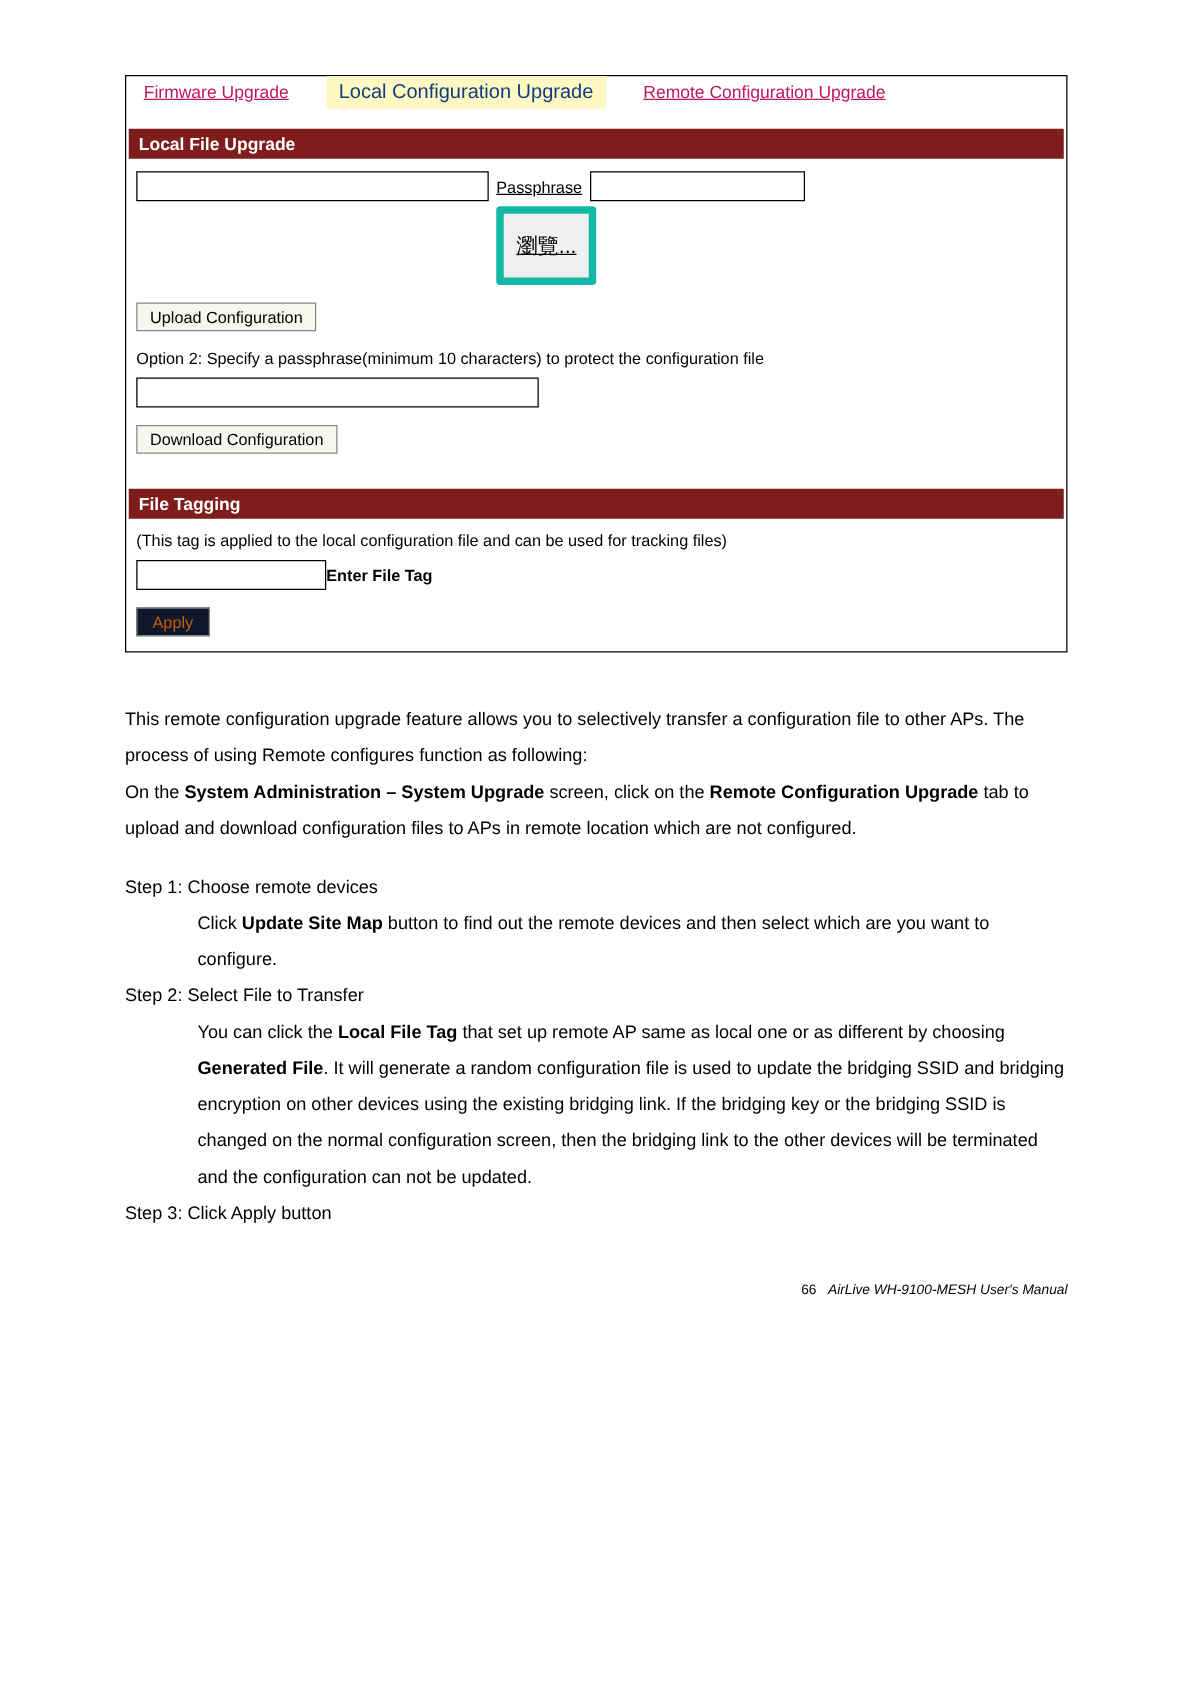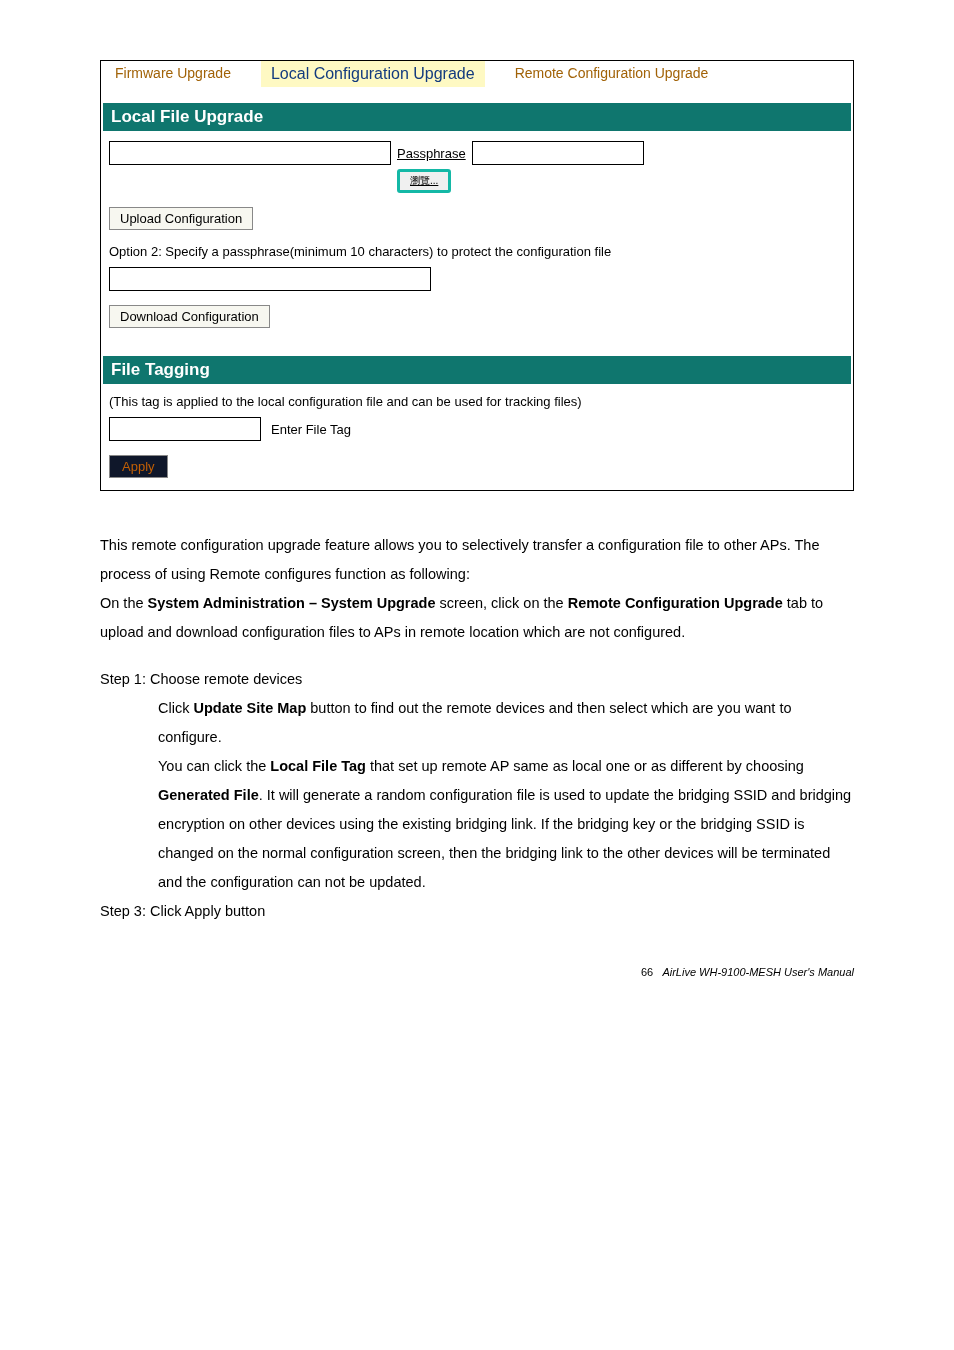--- a/index.html
+++ b/index.html
@@ -21,40 +21,41 @@
     font-size: 17px;
     padding: 6px 8px 8px 8px;
     color: #000;
   }
   .tabs {
     display: flex;
     padding: 0 8px 8px 8px;
     gap: 24px;
   }
   .tab-inactive {
-    color: #a16207;
+    color: #be185d;
     font-size: 14px;
     padding: 4px 6px;
+    text-decoration: underline;
   }
   .tab-active {
     background: #fef9c3;
     color: #123a7e;
     font-weight: normal;
     font-size: 16px;
     padding: 4px 10px;
   }
   .row-spacer {
     height: 6px;
     margin: 0 2px;
   }
   .section-bar {
-    background: #0f766e;
+    background: #7f1d1d;
     color: #fff;
     font-weight: bold;
-    font-size: 17px;
+    font-size: 14px;
     padding: 4px 8px;
     margin: 2px 2px 0 2px;
   }
   .section-body {
     padding: 10px 8px 12px 8px;
     font-size: 13px;
     color: #000;
   }
   .option-line {
     margin-bottom: 8px;
@@ -69,23 +70,23 @@
   .text-input {
     border: 1px solid #000;
     height: 22px;
     background: #fff;
   }
   .file-input-box { width: 280px; }
   .pass-input { width: 170px; }
   .wide-input { width: 320px; margin-bottom: 14px; }
   .tag-input { width: 150px; }
   .browse-btn {
-    border: 3px solid #14b8a6;
-    padding: 2px 10px;
-    font-size: 10px;
+    border: 6px solid #14b8a6;
+    padding: 14px 10px;
+    font-size: 17px;
     border-radius: 3px;
     background: #f0f0f0;
   }
   .big-btn {
     border: 1px solid #888;
     color: #000000;
     background: #f7f7f0;
     padding: 3px 10px;
     font-size: 13px;
     display: inline-block;
@@ -98,21 +99,21 @@
     font-size: 13px;
     display: inline-block;
     margin-top: 14px;
   }
   .pass-label {
     font-size: 13px;
   }
   .tag-row {
     display: flex;
     align-items: center;
-    gap: 10px;
+    font-weight: bold;
   }
   h3.doc {
     font-size: 15px;
     font-weight: bold;
     margin: 40px 0 12px 0;
   }
   p.doc, div.doc-text {
     font-size: 14.5px;
     line-height: 2.0;
     margin: 0;
@@ -190,20 +191,21 @@
     <span>On the </span><b>System Administration – System Upgrade</b><span> screen, click on the </span><b>Remote Configuration Upgrade</b><span> tab to upload and download configuration files to APs in remote location which are not configured.</span>
   </p>
 
   <div style="height:18px;"></div>
 
   <div class="step-line">Step 1: Choose remote devices</div>
   <div class="step-body">
     <span>Click </span><b>Update Site Map</b><span> button to find out the remote devices and then select which are you want to configure.</span>
   </div>
 
+  <div class="step-line">Step 2: Select File to Transfer</div>
   <div class="step-body">
     <span>You can click the </span><b>Local File Tag</b><span> that set up remote AP same as local one or as different by choosing </span><b>Generated File</b><span>. It will generate a random configuration file is used to update the bridging SSID and bridging encryption on other devices using the existing bridging link. If the bridging key or the bridging SSID is changed on the normal configuration screen, then the bridging link to the other devices will be terminated and the configuration can not be updated.</span>
   </div>
 
   <div class="step-line">Step 3: Click Apply button</div>
 
   <div class="footer">
     <span>66</span>&nbsp;&nbsp;&nbsp;<span class="footer-title">AirLive  WH-9100-MESH  User's  Manual</span>
   </div>
 

